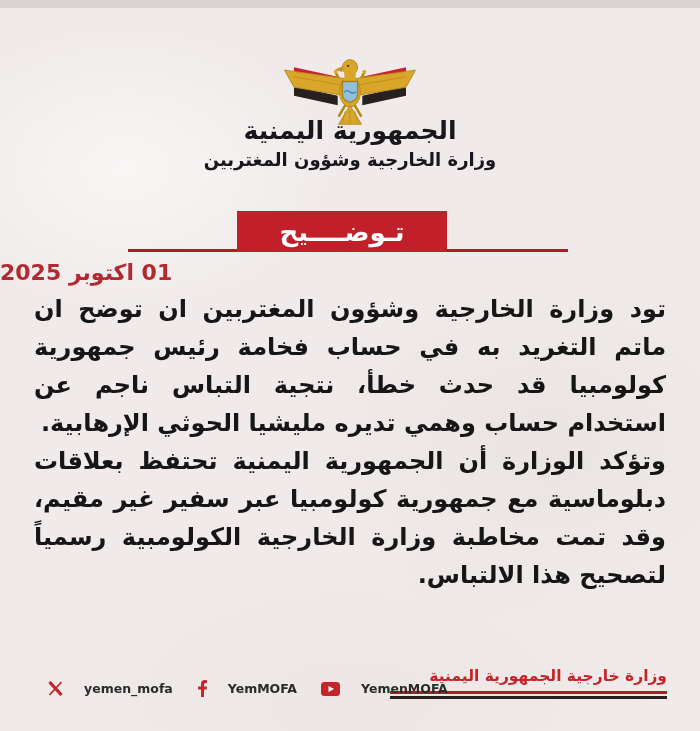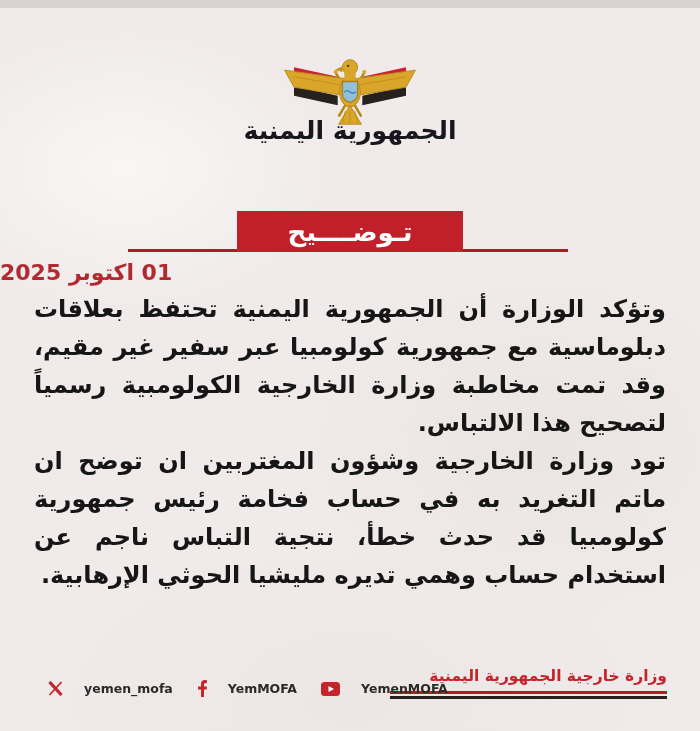--- a/index.html
+++ b/index.html
@@ -35,21 +35,21 @@
     text-align:center;direction:rtl;
     font-size:18px;font-weight:700;color:#17171d;
   }
 
   
   .banner-rule{
     position:absolute;top:241px;left:128px;width:440px;height:3px;
     background:#a81d26;z-index:1;
   }
   .banner-box{
-    position:absolute;top:203px;left:237px;width:226px;height:41px;
+    position:absolute;top:203px;left:237px;width:210px;height:41px;
     background:#c1202b;z-index:2;
     display:flex;align-items:center;justify-content:center;
     color:#ffffff;font-size:26px;font-weight:700;direction:rtl;
   }
   .date-line{
     position:absolute;top:252px;left:0;width:100%;
     text-align:left;direction:rtl;
     color:#b22a31;font-size:22px;font-weight:700;
   }
 
@@ -122,31 +122,32 @@
     <path d="M77 29 h16 v13 q0 7 -8 9 q-8 -2 -8 -9 Z" fill="#8fc1dd" stroke="#a87f1c" stroke-width="1.4"></path>
     <path d="M79 40 q3 -2.5 6 0 q3 2.5 6 0" fill="none" stroke="#3f77a8" stroke-width="1.2"></path>
 
     <polygon points="85,54 73,74 97,74" fill="#d9a62a" stroke="#b78b1f" stroke-width="1"></polygon>
     <line x1="85" y1="58" x2="85" y2="73" stroke="#b78b1f" stroke-width="0.8"></line>
     <line x1="80" y1="60" x2="77" y2="72" stroke="#b78b1f" stroke-width="0.8"></line>
     <line x1="90" y1="60" x2="93" y2="72" stroke="#b78b1f" stroke-width="0.8"></line>
   </svg>
 
   <div class="org-line1">الجمهورية اليمنية</div>
+  <div class="org-line2">وزارة الخارجية وشؤون المغتربين</div>
 
   <div class="banner-rule"></div>
   <div class="banner-box">
     <span>تـوضــــيح</span>
   </div>
 
   <div class="date-line">01 اكتوبر 2025</div>
 
   <div class="body-text">
+    <p>تود وزارة الخارجية وشؤون المغتربين ان توضح ان ماتم التغريد به في حساب فخامة رئيس جمهورية كولومبيا قد حدث خطأ، نتجية التباس ناجم عن استخدام حساب وهمي تديره مليشيا الحوثي الإرهابية.</p>
     <p>وتؤكد الوزارة أن الجمهورية اليمنية تحتفظ بعلاقات دبلوماسية مع جمهورية كولومبيا عبر سفير غير مقيم، وقد تمت مخاطبة وزارة الخارجية الكولومبية رسمياً لتصحيح هذا الالتباس.</p>
-    <p>تود وزارة الخارجية وشؤون المغتربين ان توضح ان ماتم التغريد به في حساب فخامة رئيس جمهورية كولومبيا قد حدث خطأ، نتجية التباس ناجم عن استخدام حساب وهمي تديره مليشيا الحوثي الإرهابية.</p>
   </div>
 
   <div class="footer-title">وزارة خارجية الجمهورية اليمنية</div>
   <div class="footer-rule"></div>
 
   <div class="socials">
 
     <div class="social-item">
       <span class="icon-wrap">
         <svg width="15" height="15" viewBox="0 0 15 15">

